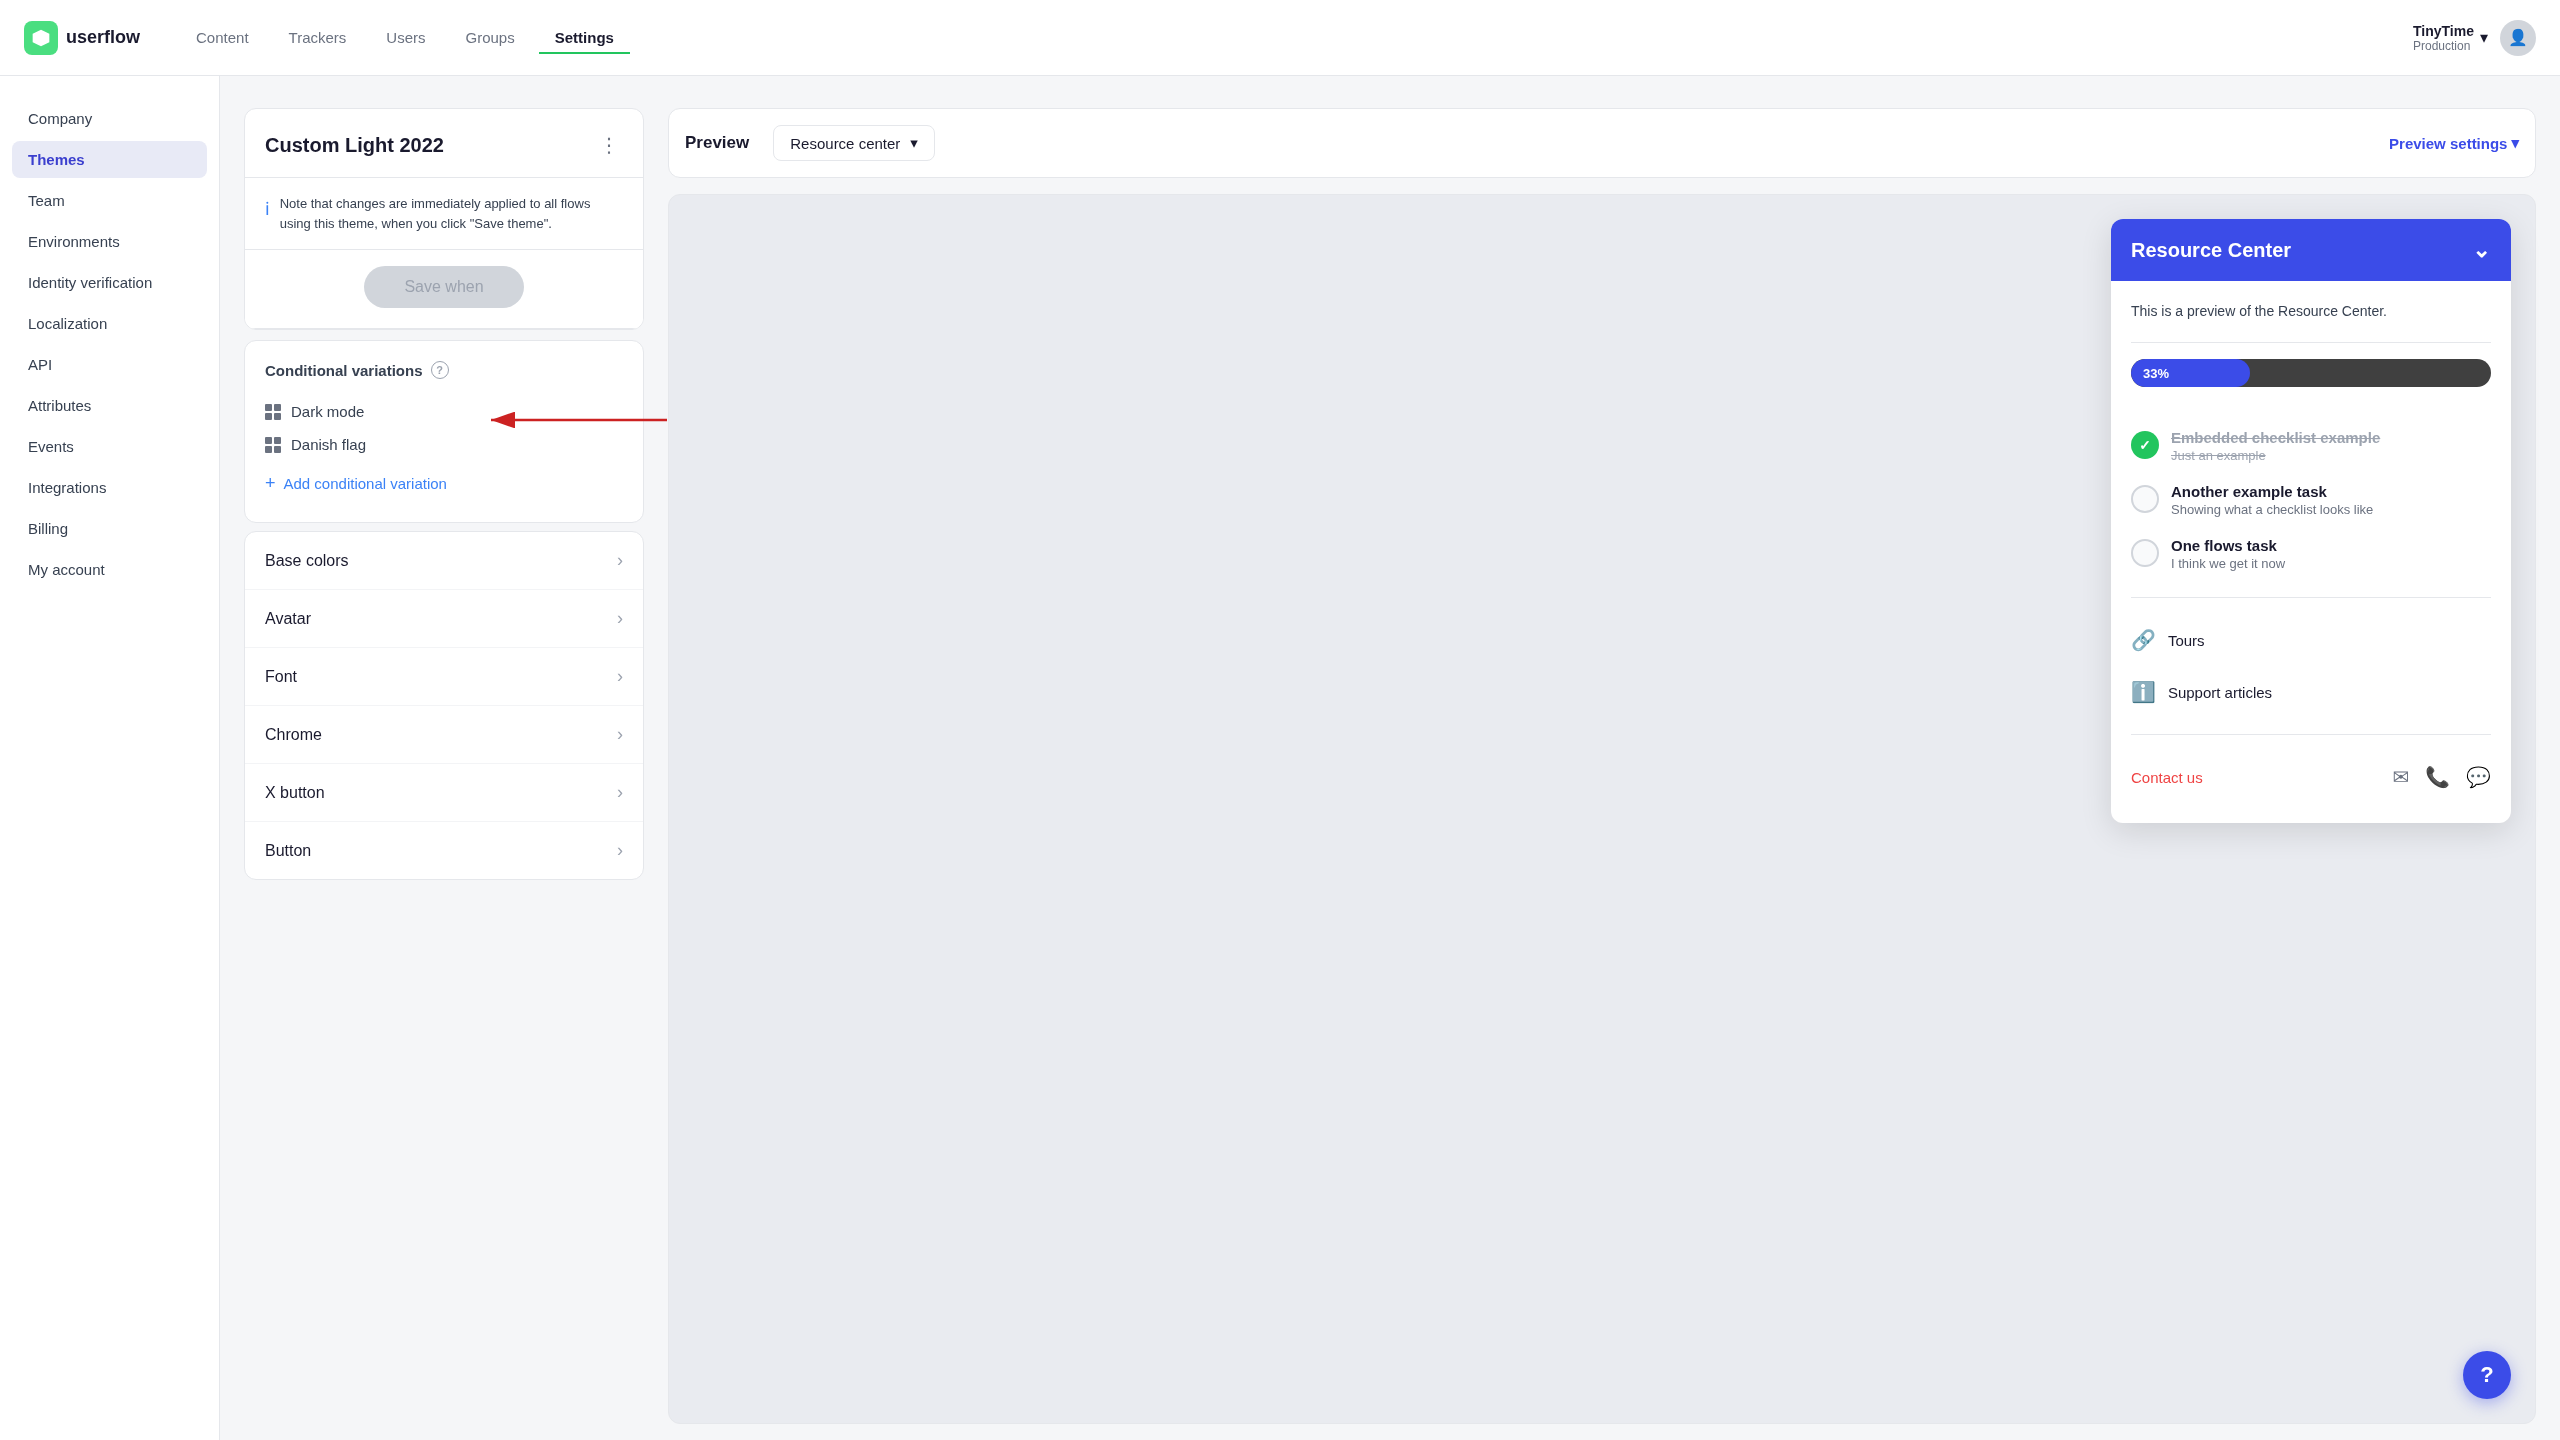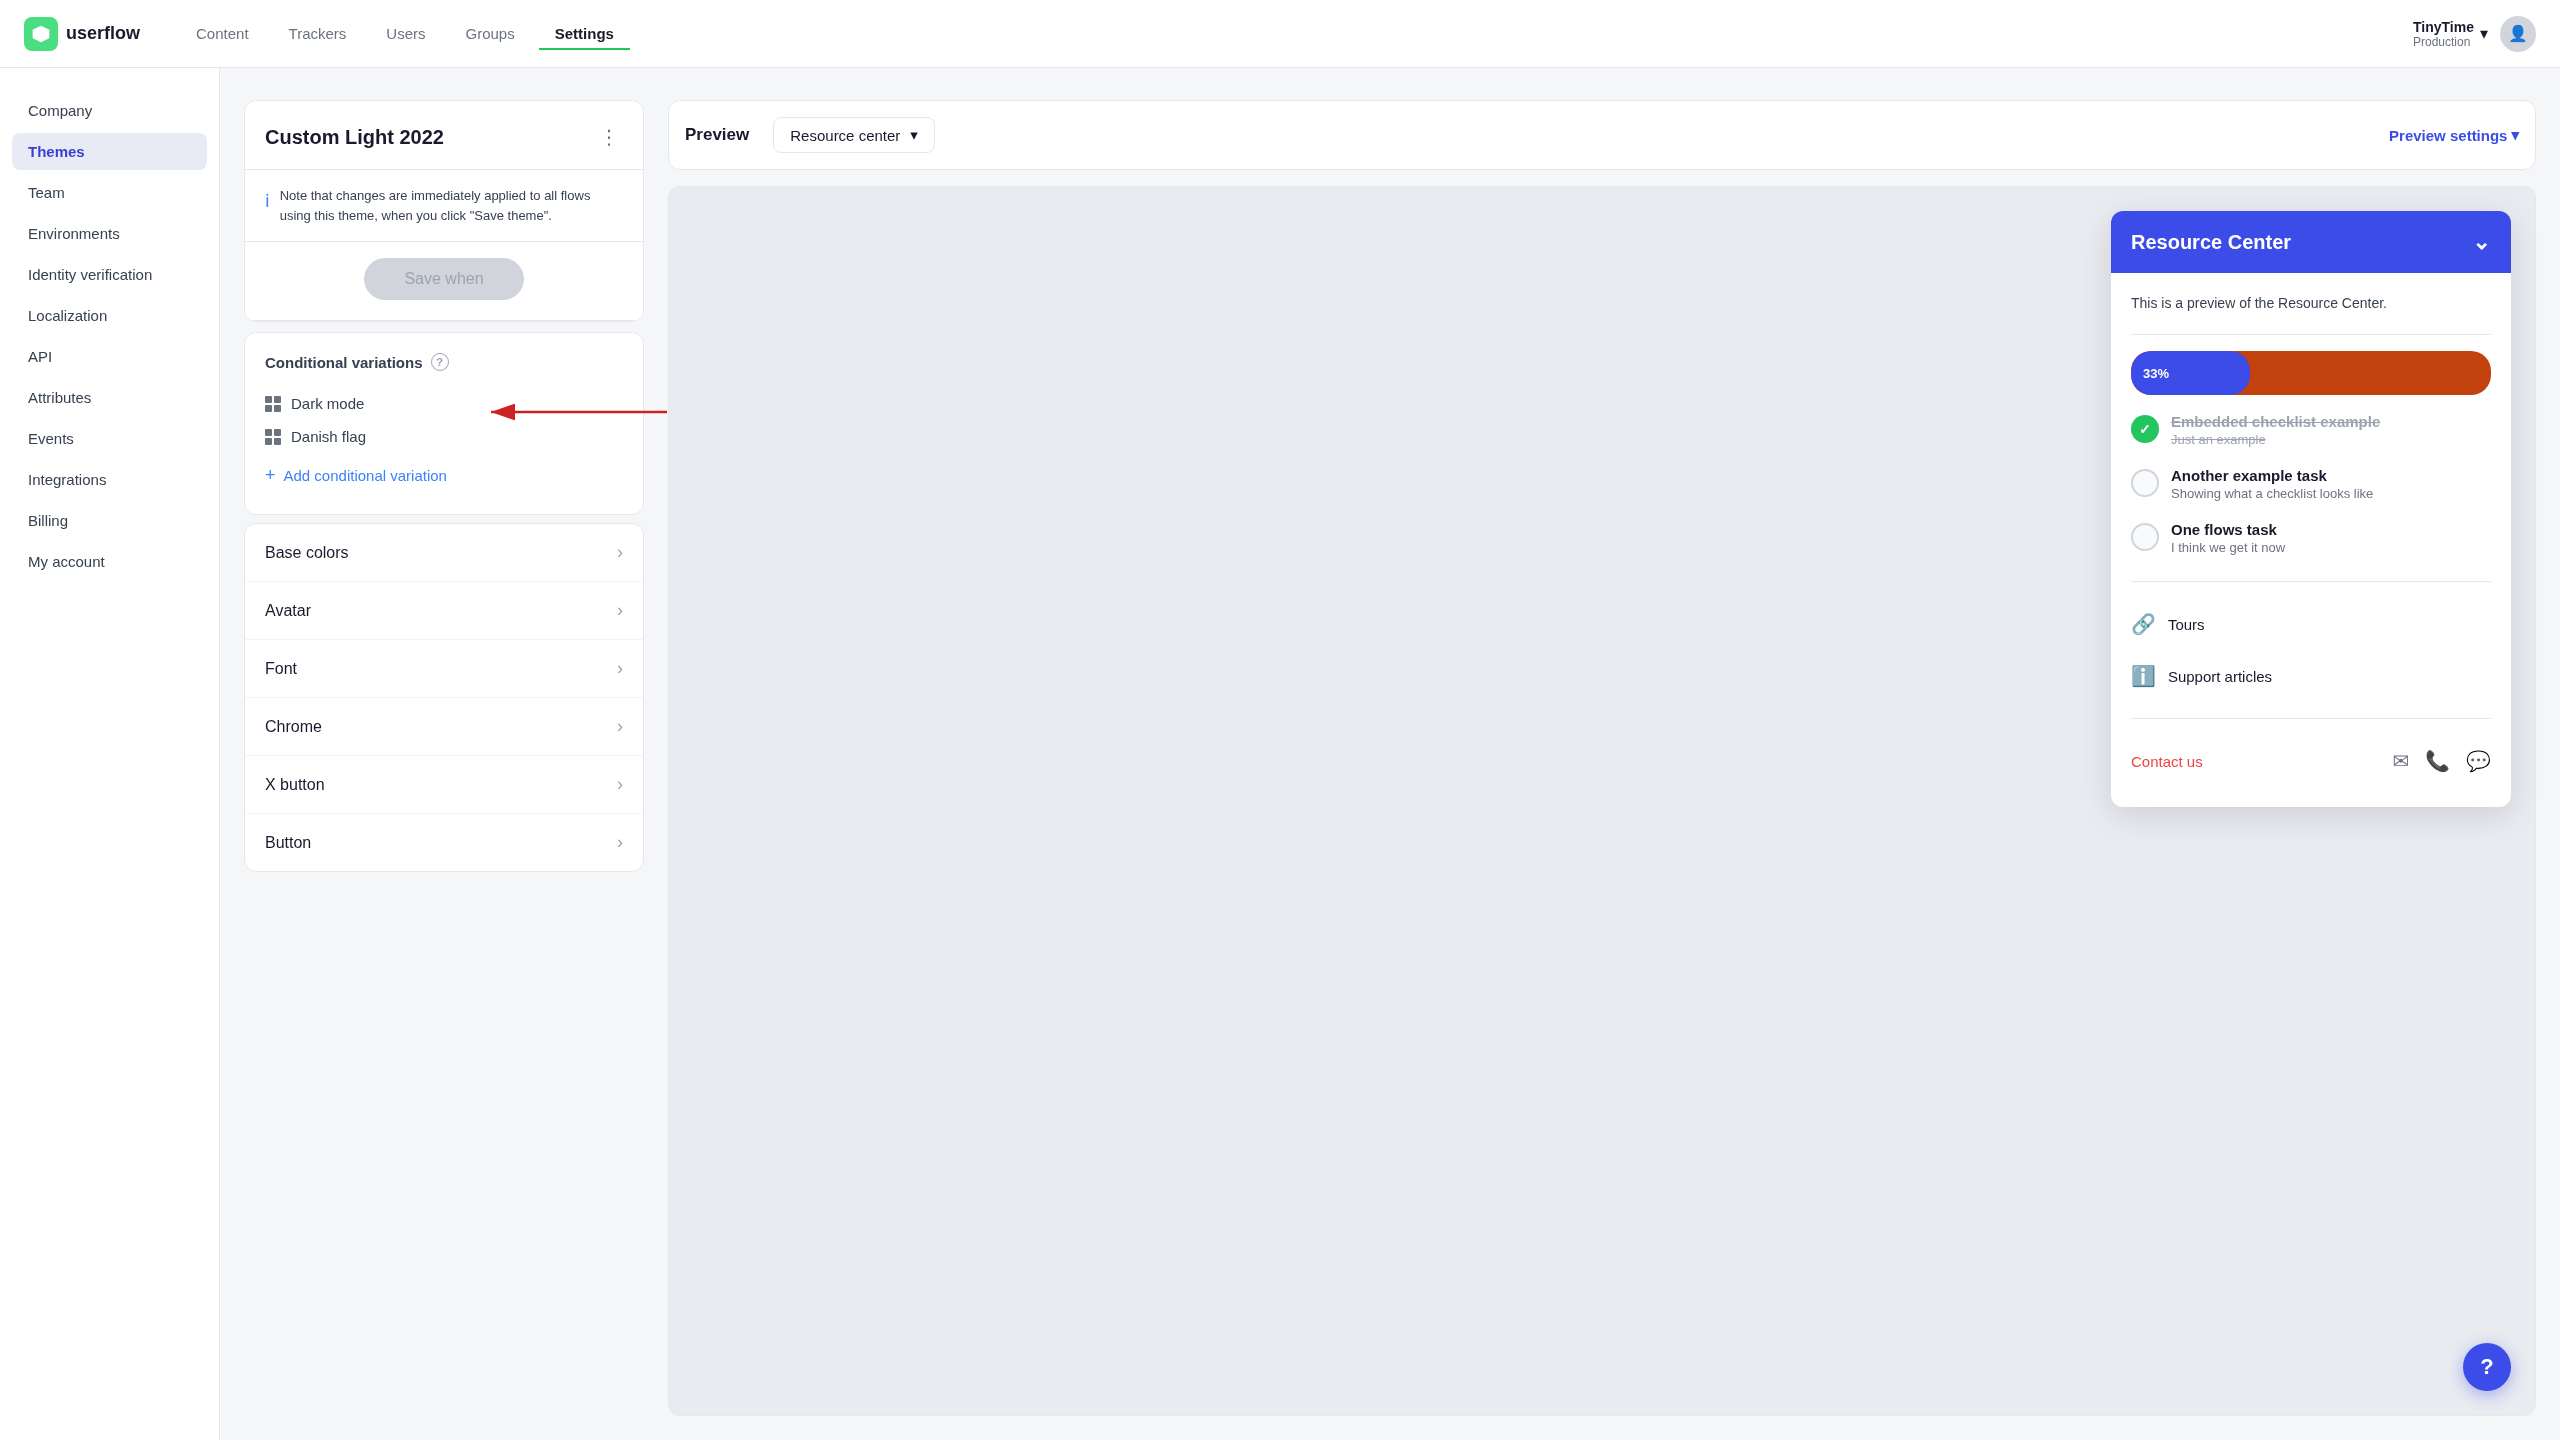--- a/index.html
+++ b/index.html
@@ -1,21 +1,21 @@
 <!DOCTYPE html>
 <html><head>
   <meta charset="utf-8">
   <style>
     * { box-sizing: border-box; margin: 0; padding: 0; }
     body { font-family: -apple-system, BlinkMacSystemFont, 'Segoe UI', sans-serif; background: #f5f6f8; color: #1a1a2e; }
 
     
     .topnav {
       display: flex; align-items: center; background: #fff;
-      border-bottom: 1px solid #e5e7eb; height: 68px; padding: 16px 24px;
+      border-bottom: 1px solid #e5e7eb; height: 76px; padding: 16px 24px;
       position: relative; z-index: 10;
     }
     .topnav .logo { display: flex; align-items: center; gap: 8px; margin-right: 40px; }
     .logo-box { width: 34px; height: 34px; background: #4ade80; border-radius: 8px; display: flex; align-items: center; justify-content: center; }
     .logo-box svg { width: 20px; height: 20px; fill: #fff; }
     .logo-text { font-weight: 700; font-size: 18px; color: #1a1a2e; }
     .topnav nav { display: flex; gap: 8px; flex: 1; }
     .topnav nav a {
       padding: 8px 16px; font-size: 15px; color: #6b7280; text-decoration: none;
       border-radius: 6px; cursor: pointer;
@@ -102,21 +102,21 @@
       background: #3b4ce8; color: #fff; padding: 18px 20px;
       display: flex; align-items: center; justify-content: space-between;
       font-size: 20px; font-weight: 700;
     }
     .rc-chevron { font-size: 22px; cursor: pointer; }
     .rc-body { padding: 20px; }
     .rc-preview-text { font-size: 14px; color: #374151; margin-bottom: 20px; line-height: 1.5; }
     .rc-divider { border: none; border-top: 1px solid #e5e7eb; margin: 16px 0; }
 
     
-    .rc-progress-wrap { background: #c2410c; border-radius: 20px; height: 44px; overflow: hidden; position: relative; margin-bottom: 8px; }
+    .rc-progress-wrap { background: #404040; border-radius: 20px; height: 28px; overflow: hidden; position: relative; margin-bottom: 32px; }
     .rc-progress-fill { background: #3b4ce8; height: 100%; border-radius: 20px; display: flex; align-items: center; padding-left: 12px; }
     .rc-progress-label { color: #fff; font-size: 13px; font-weight: 700; }
 
     
     .checklist-item { display: flex; align-items: flex-start; gap: 12px; padding: 10px 0; }
     .check-circle-done {
       width: 28px; height: 28px; border-radius: 50%; background: #22c55e;
       display: flex; align-items: center; justify-content: center; flex-shrink: 0; margin-top: 2px;
     }
     .check-circle-done::after { content: '✓'; color: #fff; font-size: 14px; font-weight: 700; }

